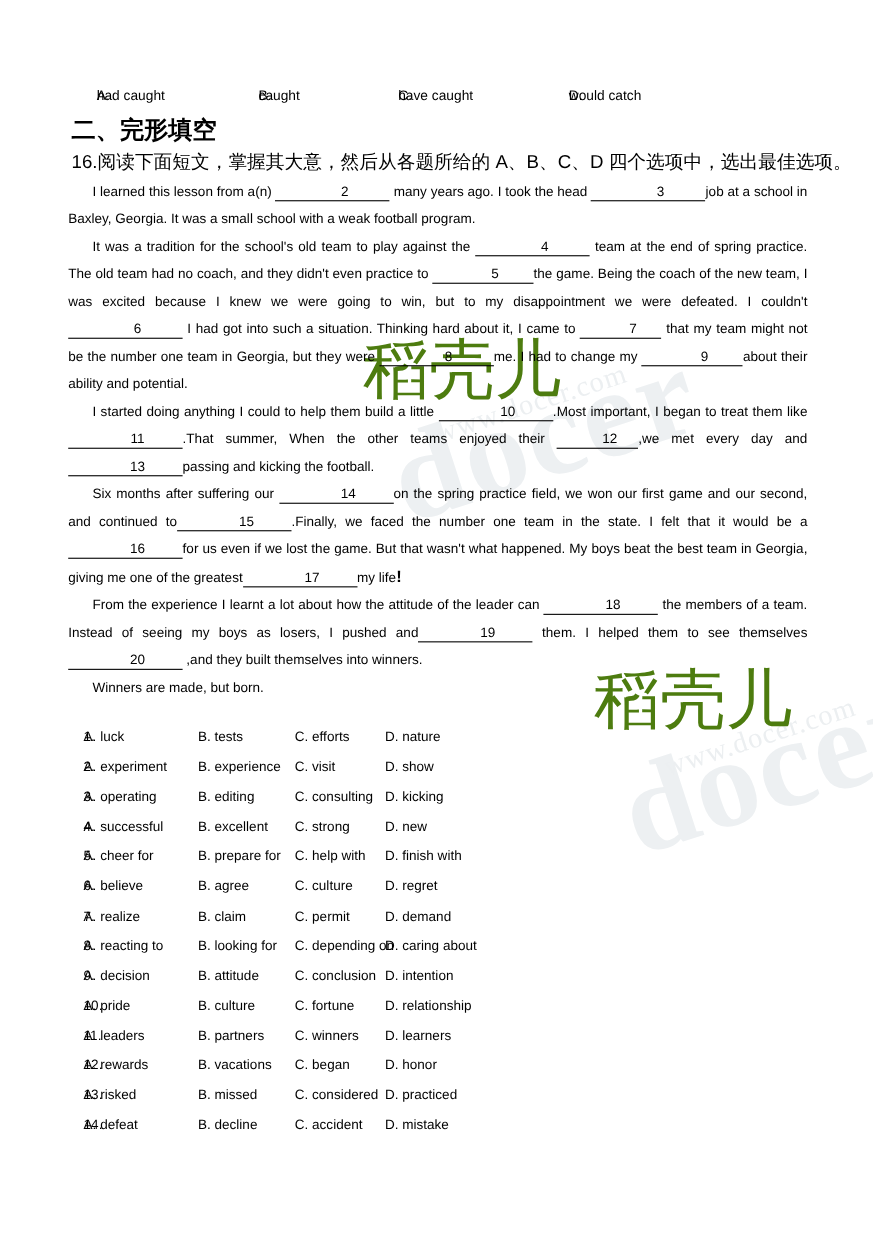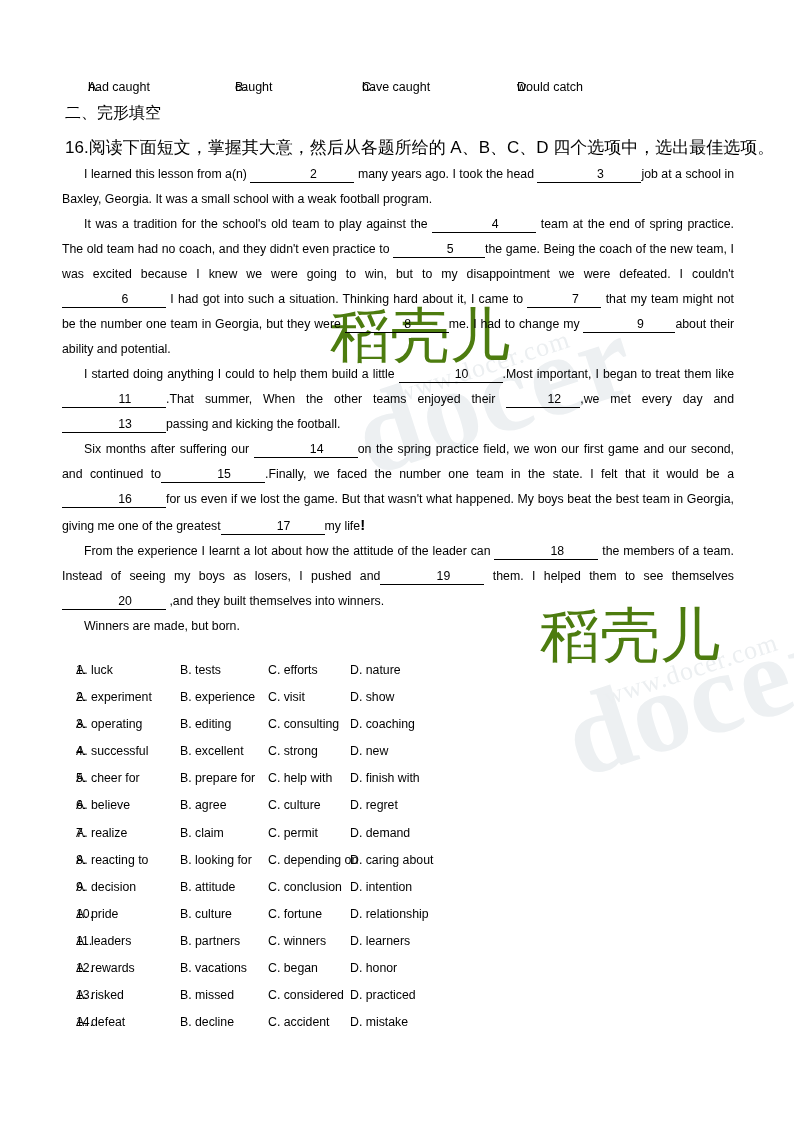--- a/index.html
+++ b/index.html
@@ -74,22 +74,22 @@
   }
   .opts-row-top .o-a { left: 88px; }
   .opts-row-top .o-b { left: 235px; }
   .opts-row-top .o-c { left: 362px; }
   .opts-row-top .o-d { left: 517px; }
 
   .section-heading {
     position: absolute;
     left: 65px;
     top: 103px;
-    font-size: 16px;
-    font-weight: 400;
+    font-size: 22px;
+    font-weight: 700;
     font-family: "DejaVu Sans", "Liberation Sans", sans-serif;
     letter-spacing: 0px;
     white-space: nowrap;
   }
 
   .instruction {
     position: absolute;
     left: 65px;
     top: 136px;
     font-size: 17px;
@@ -227,21 +227,21 @@
       <span class="c-d">D. show</span>
     </div>
 
     <div class="opt-row">
       <span class="c-a">
           <span>3.</span> 
           <span>A. operating</span>
         </span>
       <span class="c-b">B. editing</span>
       <span class="c-c">C. consulting</span>
-      <span class="c-d">D. coaching</span>
+      <span class="c-d">D. kicking</span>
     </div>
 
     <div class="opt-row">
       <span class="c-a">
           <span>4.</span> 
           <span>A. successful</span>
         </span>
       <span class="c-b">B. excellent</span>
       <span class="c-c">C. strong</span>
       <span class="c-d">D. new</span>

